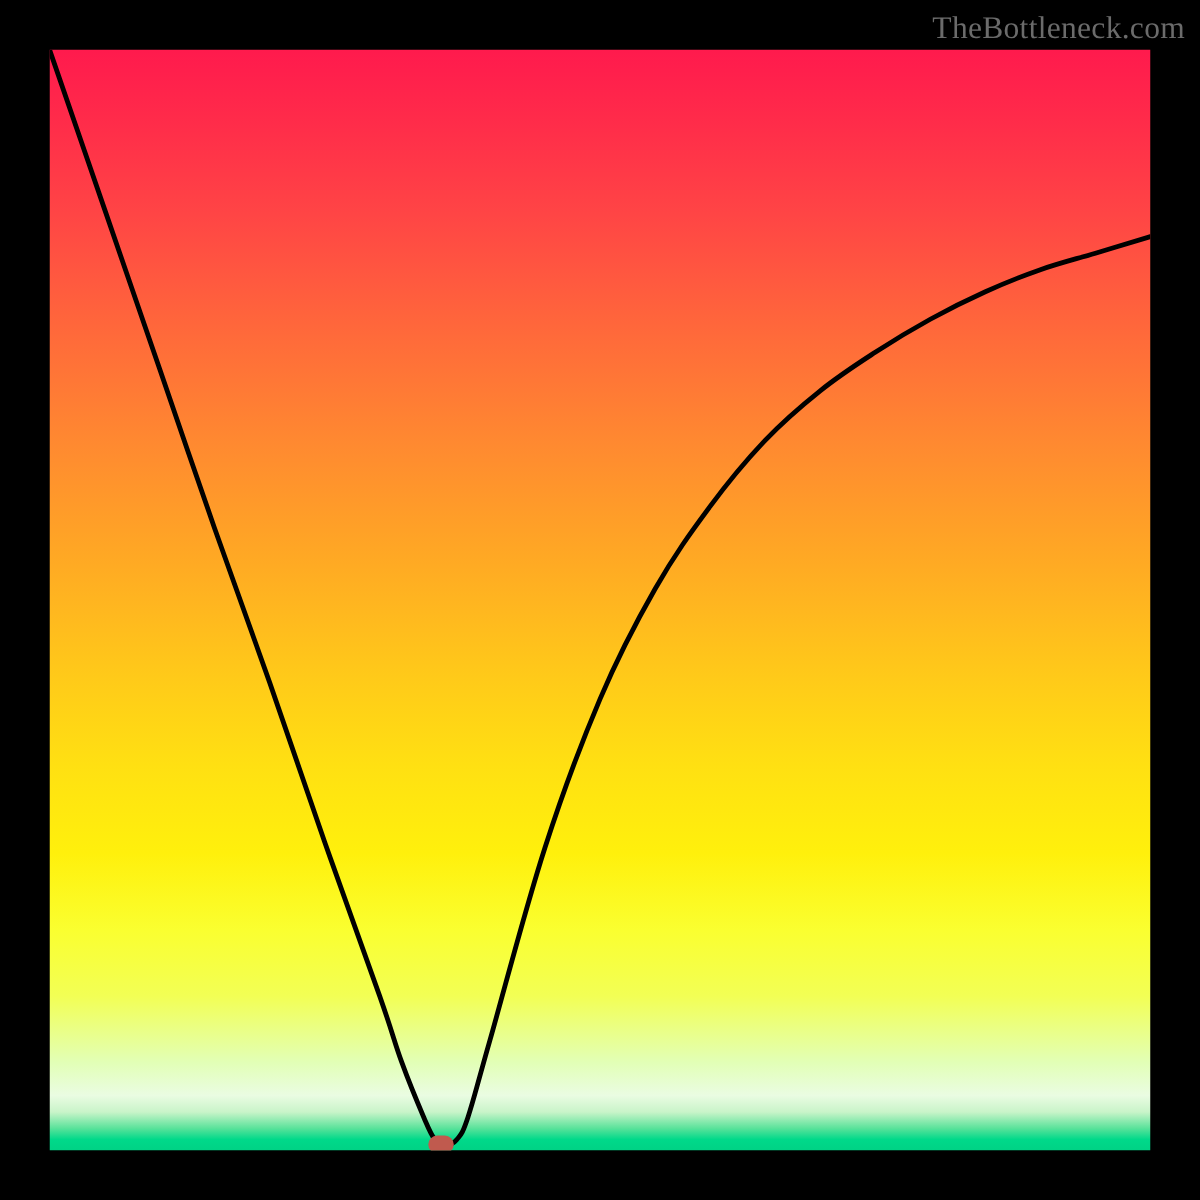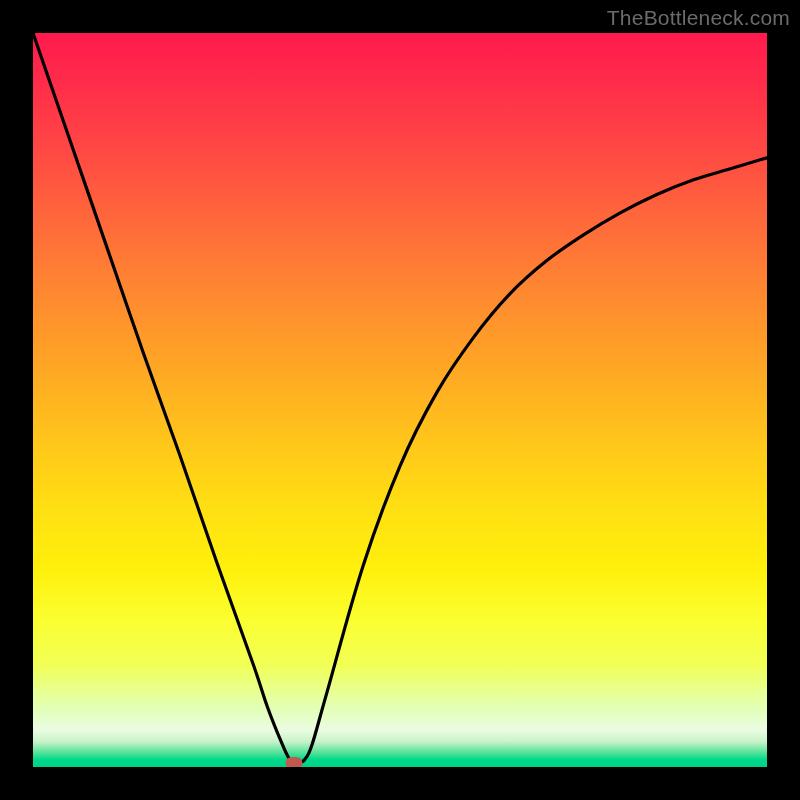--- a/index.html
+++ b/index.html
@@ -52,20 +52,21 @@
     );
   }
   .watermark {
     position: absolute;
     top: 6px;
     right: 10px;
     color: #6b6b6b;
     font-size: 21px;
     letter-spacing: 0.2px;
     font-weight: 400;
+    font-family: Liberation Serif, serif;
   }
   svg.curve {
     position: absolute;
     inset: 0;
   }
   .marker {
     position: absolute;
     width: 17px;
     height: 12px;
     border-radius: 6px;

